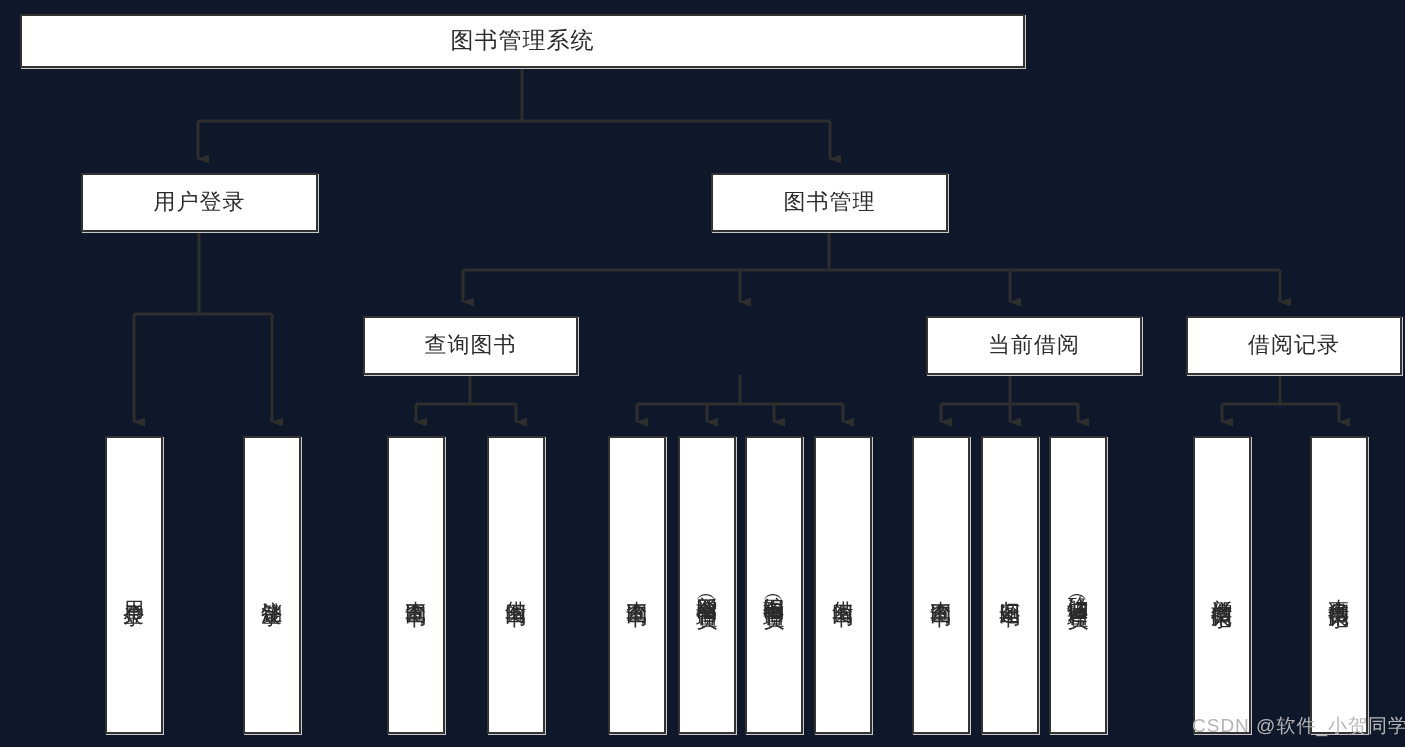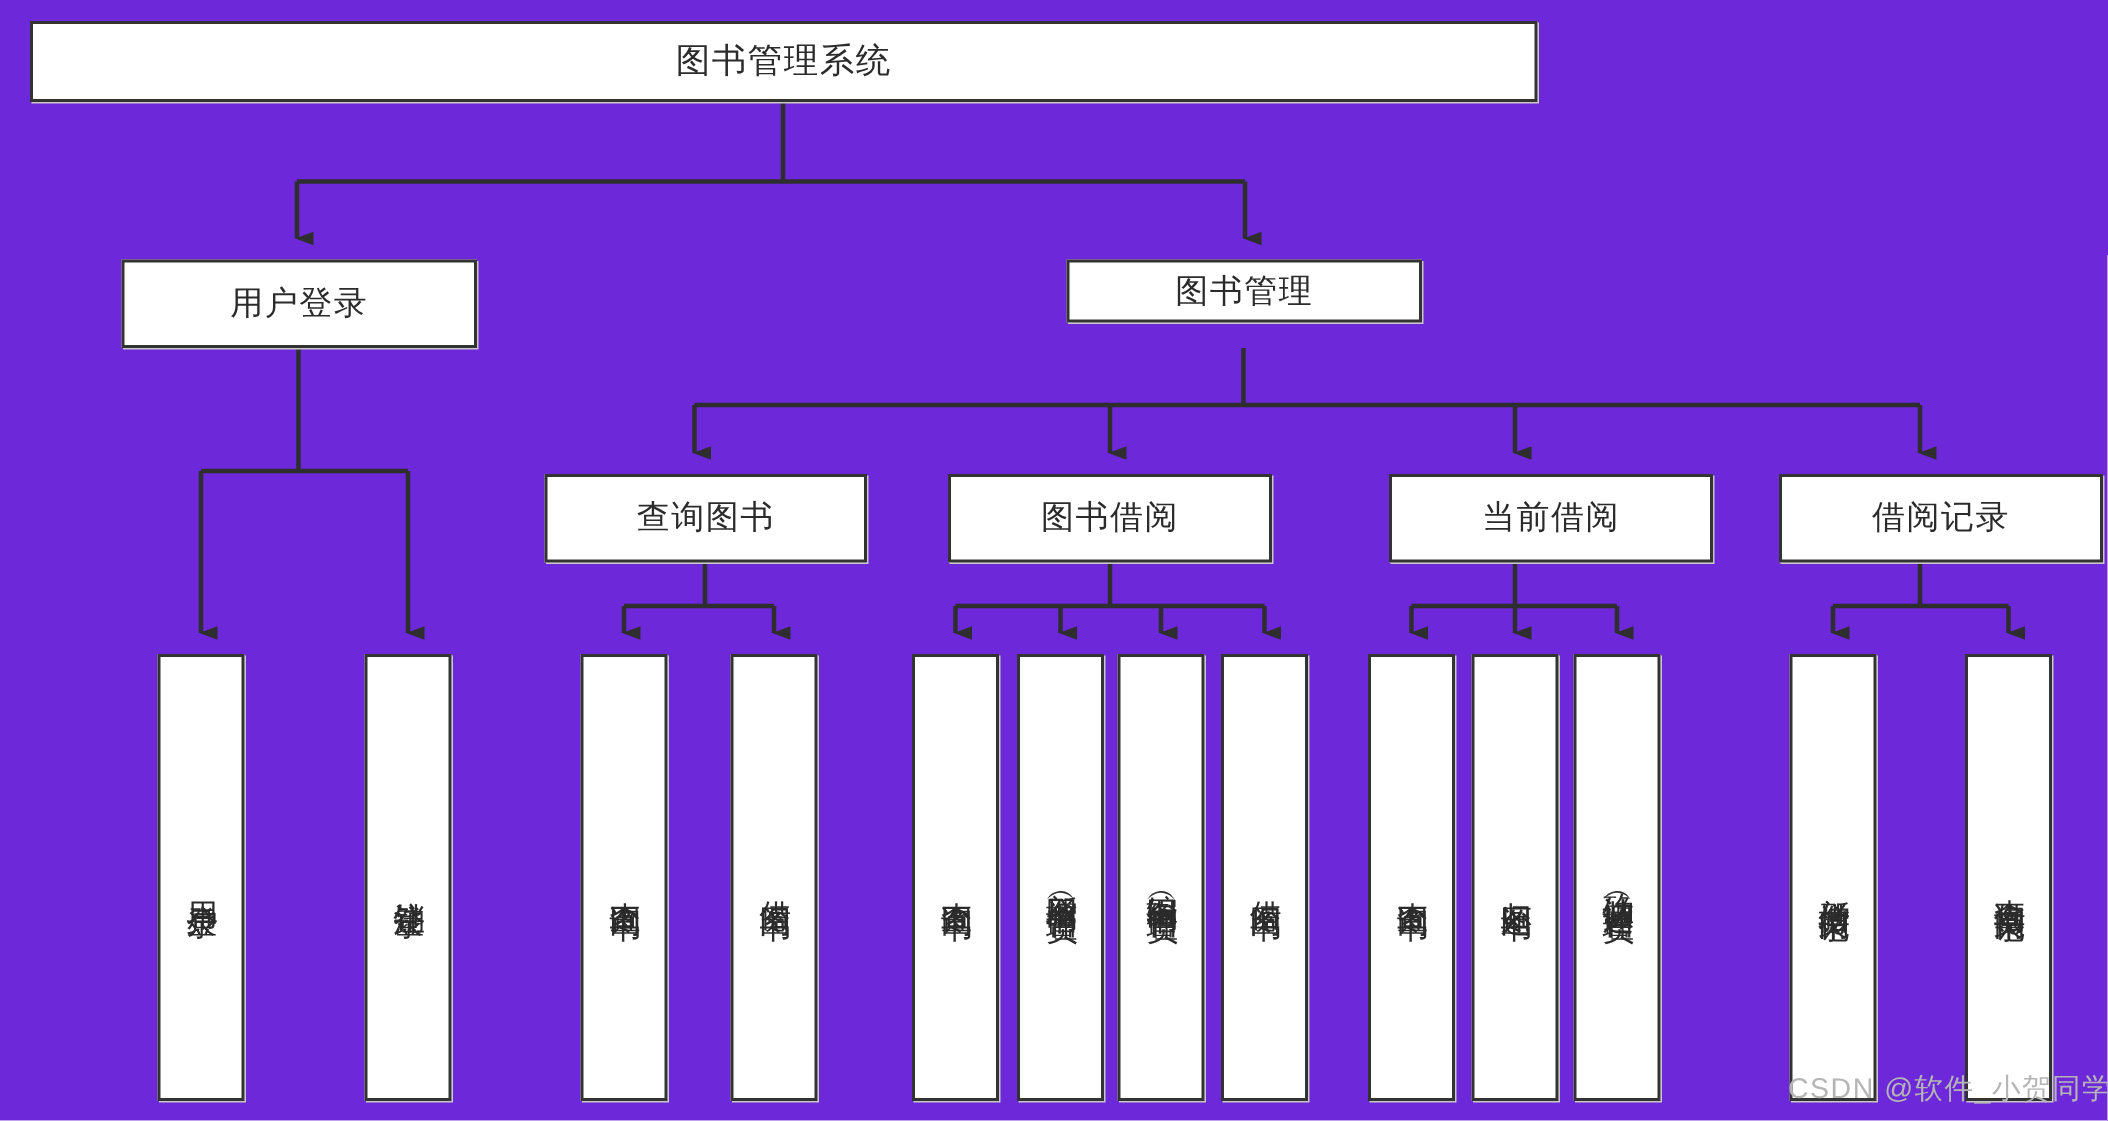--- a/index.html
+++ b/index.html
@@ -8,21 +8,21 @@
     padding: 0;
     background: #ffffff;
   }
   body {
     font-family: "Liberation Sans", "DejaVu Sans", sans-serif;
   }
   #canvas {
     position: relative;
     width: 1405px;
     height: 747px;
-    background: #6d28d9;
+    background: #0f172a;
     overflow: hidden;
   }
   svg#wires {
     position: absolute;
     left: 0;
     top: 0;
     width: 1405px;
     height: 747px;
     pointer-events: none;
   }
@@ -124,29 +124,26 @@
     </g>
   </svg>
 
   <div class="node horiz root" style="left:20px; top:14px; width:1005px; height:54px;">
     <span>图书管理系统</span>
   </div>
 
   <div class="node horiz" style="left:81px; top:173px; width:237px; height:59px;">
     <span>用户登录</span>
   </div>
-  <div class="node horiz" style="left:711px; top:173px; width:237px; height:42px;">
+  <div class="node horiz" style="left:711px; top:173px; width:237px; height:59px;">
     <span>图书管理</span>
   </div>
 
   <div class="node horiz" style="left:363px; top:316px; width:215px; height:59px;">
     <span>查询图书</span>
-  </div>
-  <div class="node horiz" style="left:632px; top:316px; width:216px; height:59px;">
-    <span>图书借阅</span>
   </div>
   <div class="node horiz" style="left:926px; top:316px; width:216px; height:59px;">
     <span>当前借阅</span>
   </div>
   <div class="node horiz" style="left:1172px; top:316px; width:216px; height:59px;margin-left:14px;">
     <span>借阅记录</span>
   </div>
 
   <div class="node vert" style="left:105px; top:436px; width:58px; height:298px;">
     <span class="vtext">用户登录</span>

